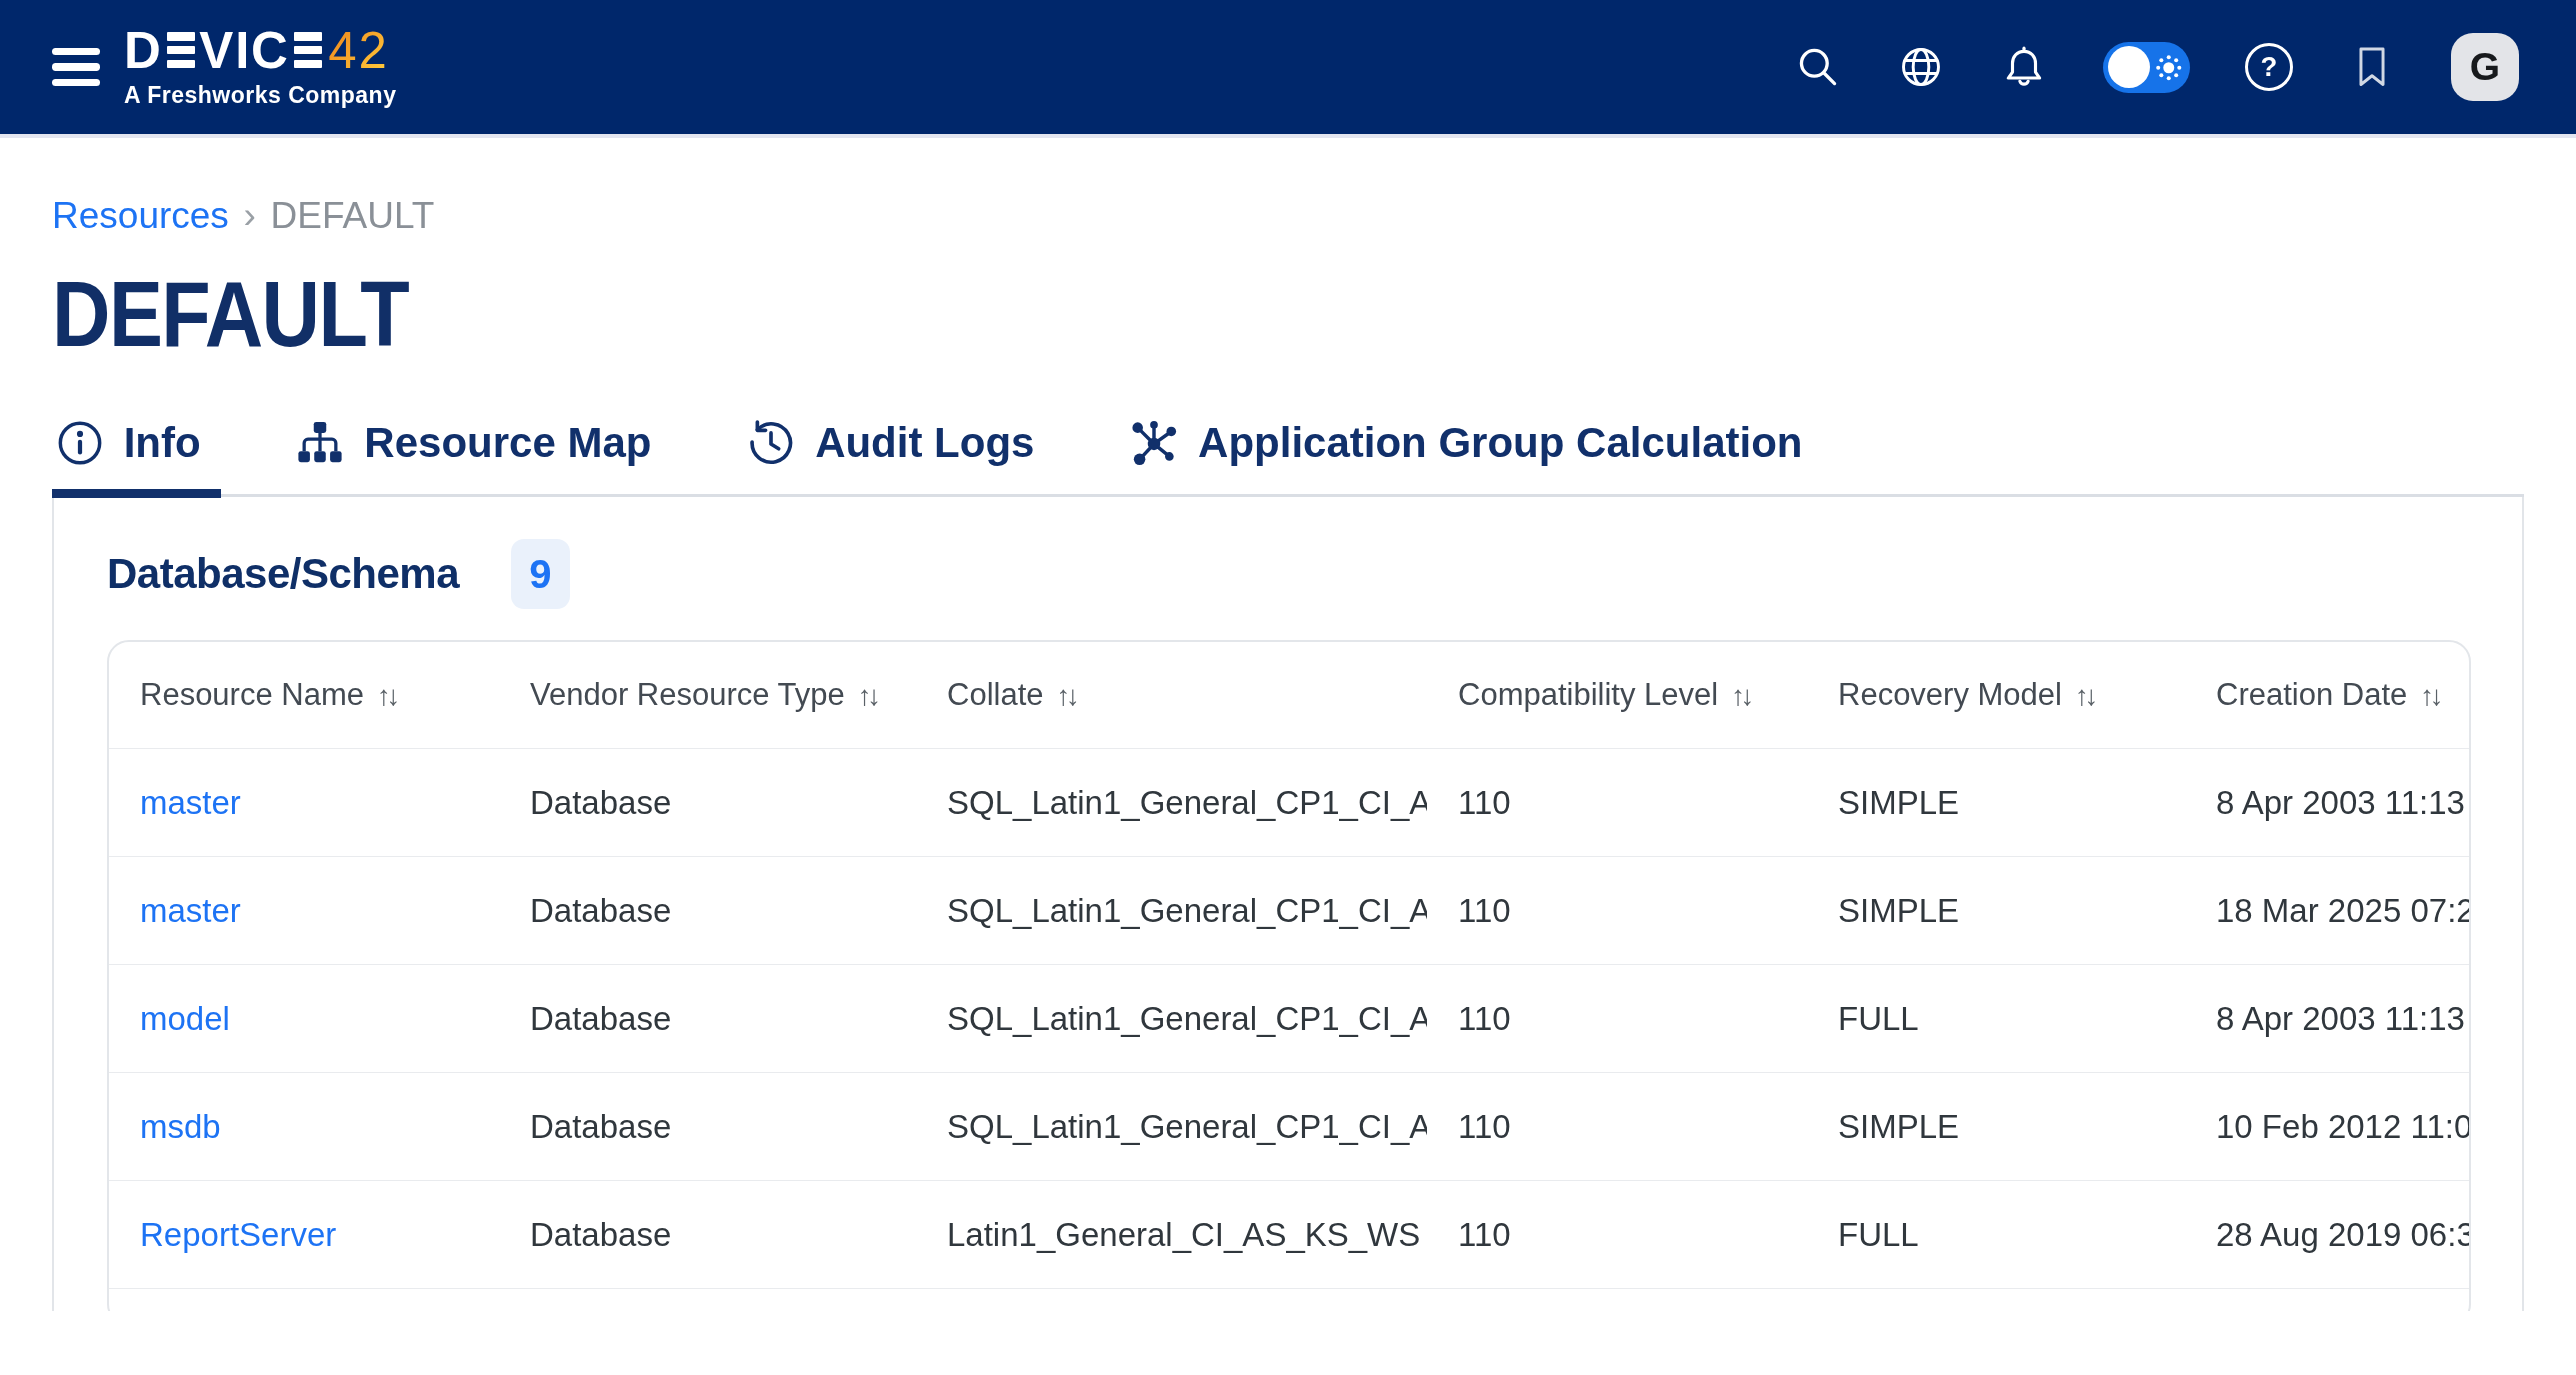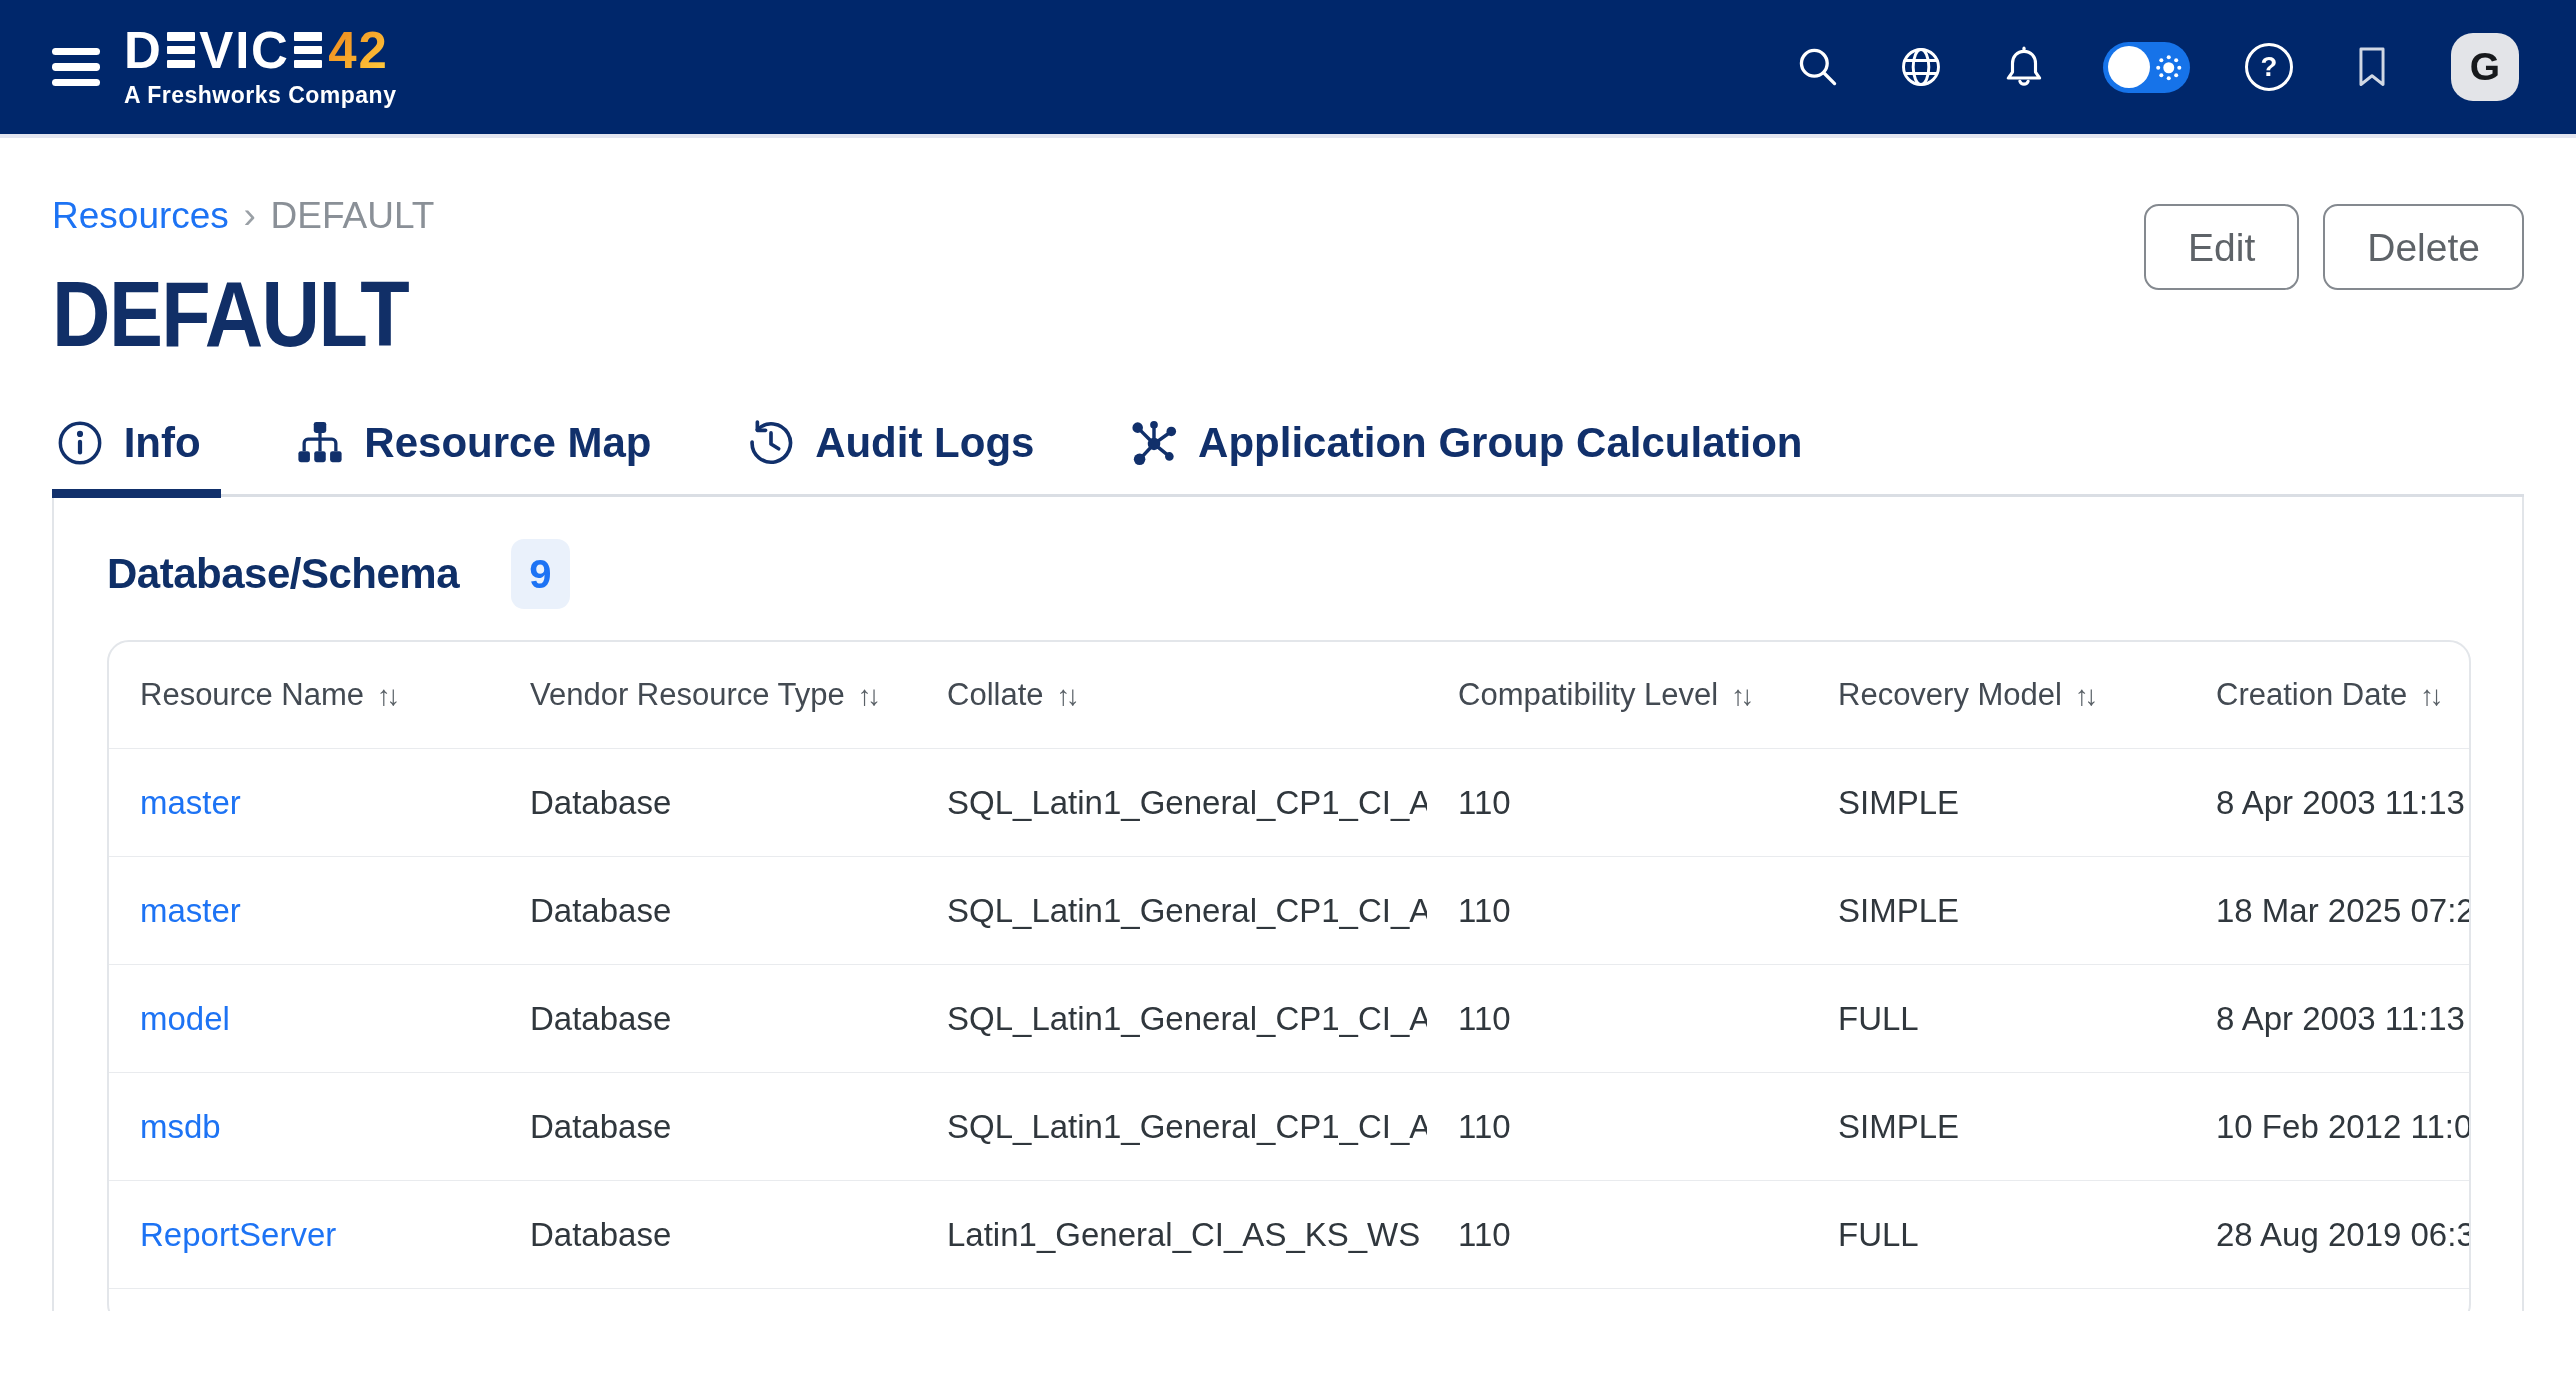--- a/index.html
+++ b/index.html
@@ -14,21 +14,21 @@
     display:flex;align-items:center;justify-content:space-between;
     padding:0 57px 0 52px;box-sizing:border-box;
   }
   .nav-left{display:flex;align-items:center;gap:24px;}
   .hamburger{display:flex;flex-direction:column;gap:8.3px;cursor:pointer;padding:3.7px 0;}
   .hamburger span{width:48px;height:7.3px;background:#fff;border-radius:3.7px;}
   .logo{display:flex;flex-direction:column;}
   .logo-line1{display:flex;align-items:center;color:#fff;font-size:51px;font-weight:700;letter-spacing:1.8px;line-height:1;}
   .logo-e{display:inline-flex;flex-direction:column;gap:5.5px;margin:0 4.6px;}
   .logo-e i{display:block;width:27.5px;height:8.3px;background:#fff;border-radius:0.9px;}
-  .logo-42{font-weight:700;background:linear-gradient(135deg,#EE8A1E 10%,#FFC83B 90%);-webkit-background-clip:text;background-clip:text;color:transparent;margin-left:1.8px;}
+  .logo-42{font-weight:400;background:linear-gradient(135deg,#EE8A1E 10%,#FFC83B 90%);-webkit-background-clip:text;background-clip:text;color:transparent;margin-left:1.8px;}
   .logo-tagline{color:#fff;font-size:23px;font-weight:700;margin-top:6.4px;letter-spacing:0.5px;}
   .nav-right{display:flex;align-items:center;gap:55px;}
   .nav-icon{width:48px;height:48px;display:flex;align-items:center;justify-content:center;color:#fff;cursor:pointer;}
   .nav-icon svg{width:46px;height:46px;}
   .toggle{width:87px;height:51px;background:#1673E9;border-radius:26px;position:relative;cursor:pointer;flex:0 0 auto;}
   .toggle-knob{position:absolute;left:4.6px;top:4.6px;width:42px;height:42px;border-radius:50%;background:#fff;}
   .toggle-sun{position:absolute;right:7.3px;top:12px;width:27.5px;height:27.5px;}
   .help-badge{width:42px;height:42px;border:3.7px solid #fff;border-radius:50%;display:flex;align-items:center;justify-content:center;color:#fff;font-size:27.5px;font-weight:700;cursor:pointer;}
   .avatar{width:68px;height:68px;background:#E3E4E8;border-radius:22px;display:flex;align-items:center;justify-content:center;color:#17191C;font-size:39px;font-weight:700;cursor:pointer;}
   
@@ -141,24 +141,20 @@
 
 <div class="header-area">
   <div>
     <div class="breadcrumb">
       <span class="bc-link">Resources</span>
       <span class="bc-sep">›</span>
       <span class="bc-current">DEFAULT</span>
     </div>
     <div class="page-title">DEFAULT</div>
   </div>
-  <div class="actions">
-    <button class="btn">Edit</button>
-    <button class="btn">Delete</button>
-  </div>
 </div>
 
 <div class="tabs">
   <div class="tab active">
     <svg viewBox="0 0 50 50" fill="none" stroke="currentColor" stroke-width="3.6">
       <circle cx="25" cy="25" r="20.5"></circle>
       <circle cx="25" cy="15.5" r="3.2" fill="currentColor" stroke="none"></circle>
       <rect x="22.8" y="21.5" width="4.4" height="15.5" rx="2.2" fill="currentColor" stroke="none"></rect>
     </svg>
     <span>Info</span>

